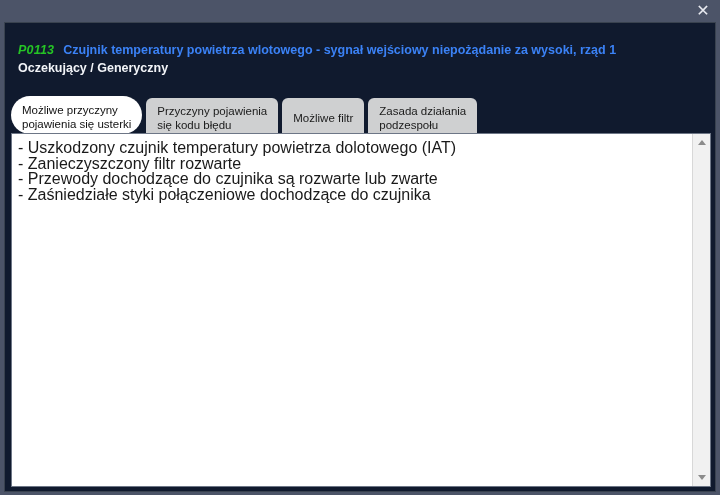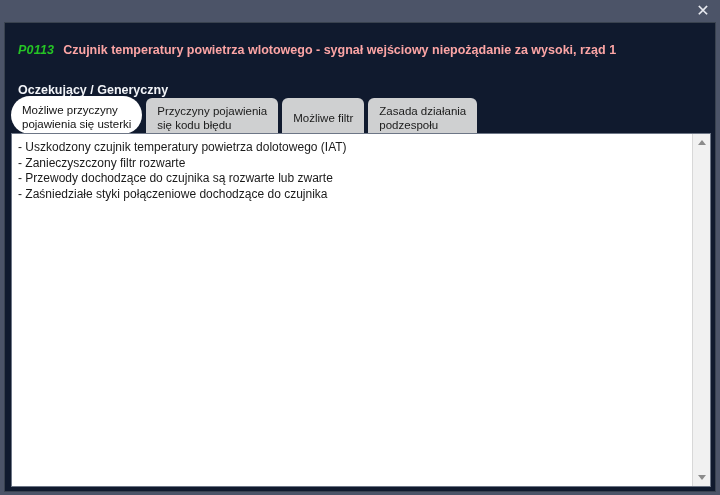--- a/index.html
+++ b/index.html
@@ -60,25 +60,25 @@
     font-size: 12.5px;
     font-weight: bold;
     line-height: 14px;
   }
   .dtc-code {
     color: #25c425;
     letter-spacing: .2px;
     font-style: italic;
   }
   .dtc-desc {
-    color: #fca5a5;
+    color: #3b82f6;
     margin-left: 9px;
   }
   .status-line {
-    margin-top: 26px;
+    margin-top: 4px;
     font-size: 12.5px;
     font-weight: bold;
     color: #f2f4f8;
     line-height: 14px;
   }
 
   
   .tabs {
     position: absolute;
     left: 6px; top: 73px;
@@ -122,21 +122,21 @@
     border: 1px solid #6d7686;
     box-sizing: border-box;
     display: flex;
   }
   .content-text {
     flex: 1 1 auto;
     padding: 6px 0 0 6px;
     overflow: hidden;
   }
   .content-line {
-    font-size: 12px;
+    font-size: 16px;
     line-height: 15.5px;
     color: #1a1a1a;
     white-space: nowrap;
   }
 
   
   .scrollbar {
     flex: 0 0 17px;
     width: 17px;
     background: #f1f1f1;

